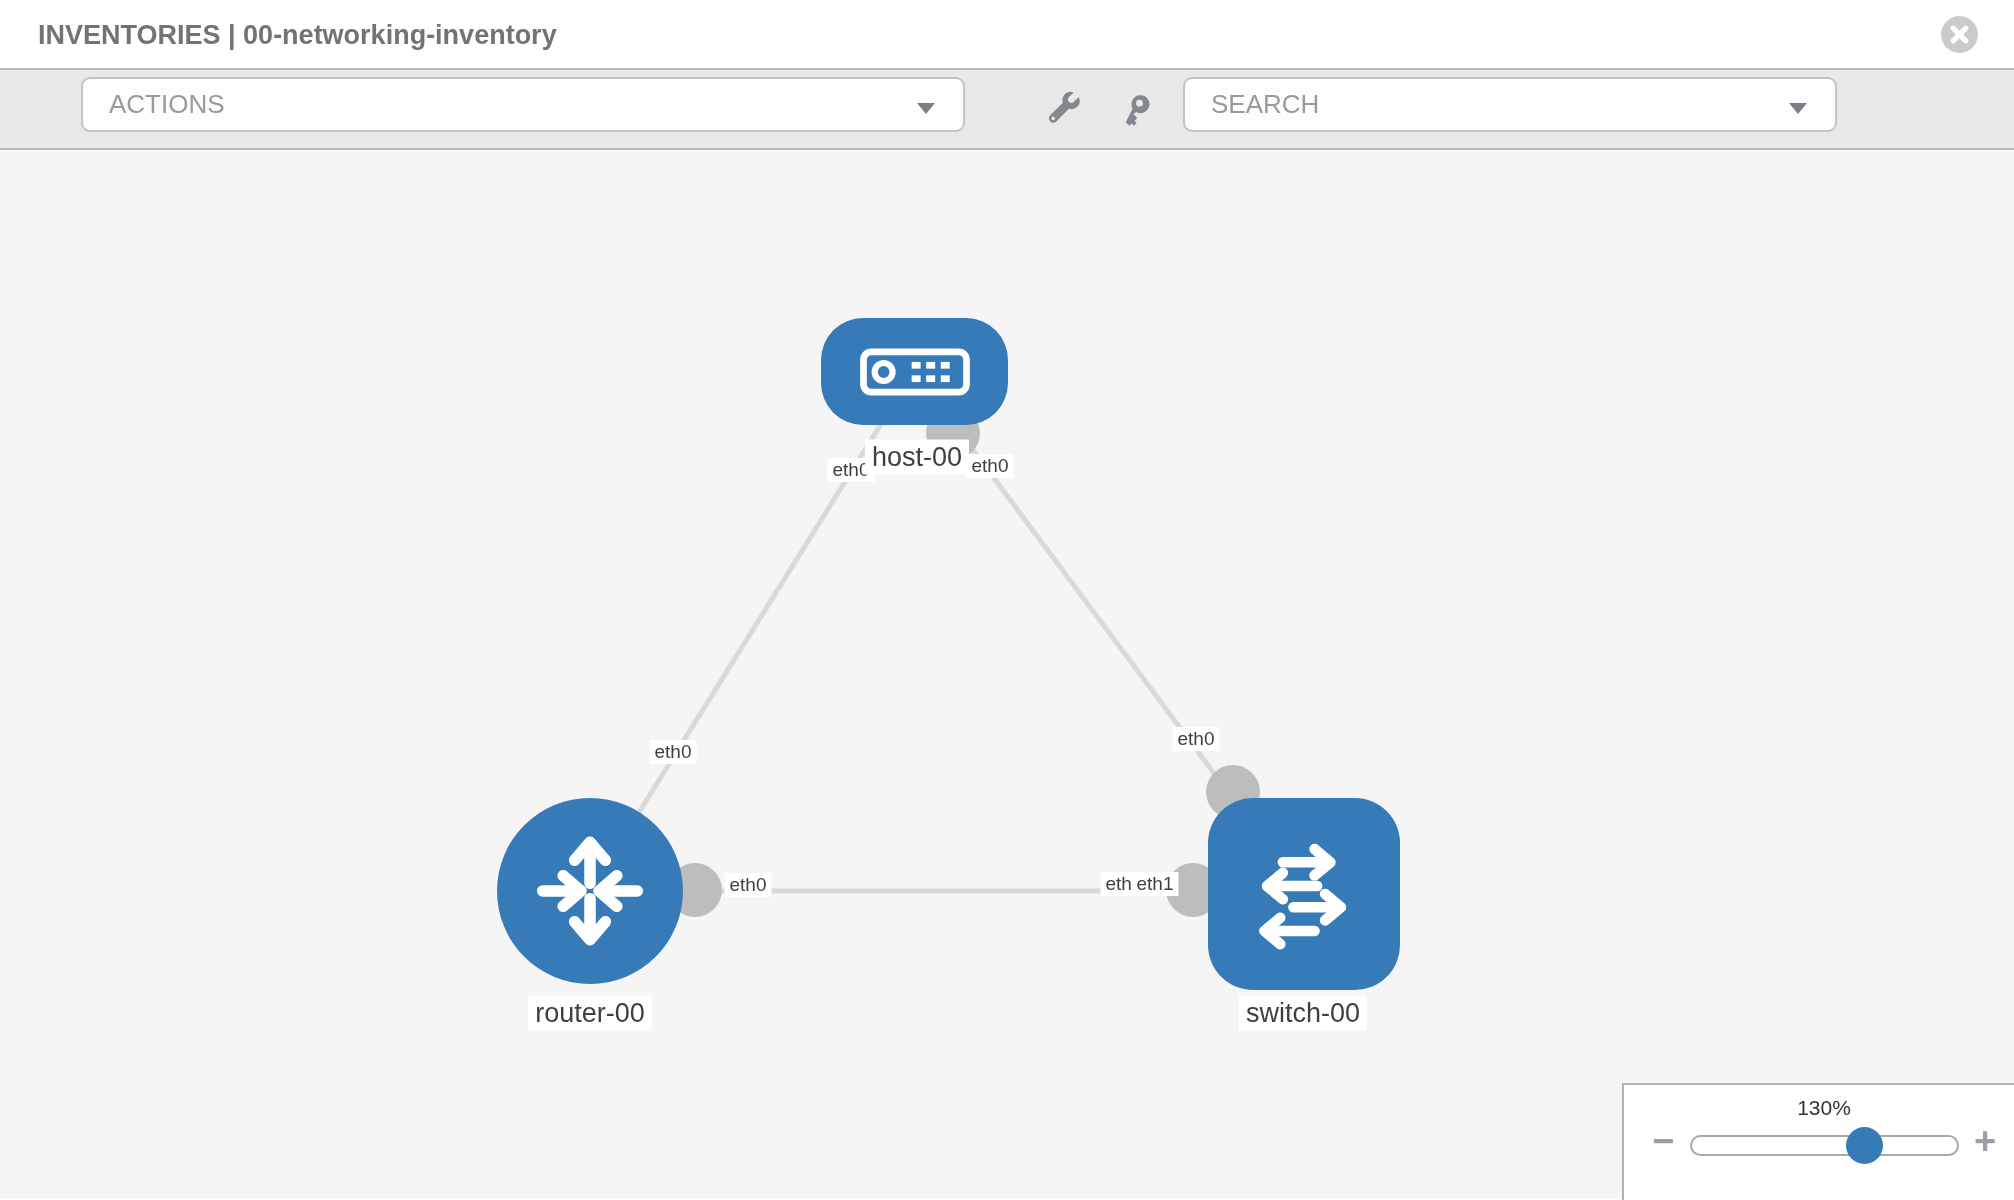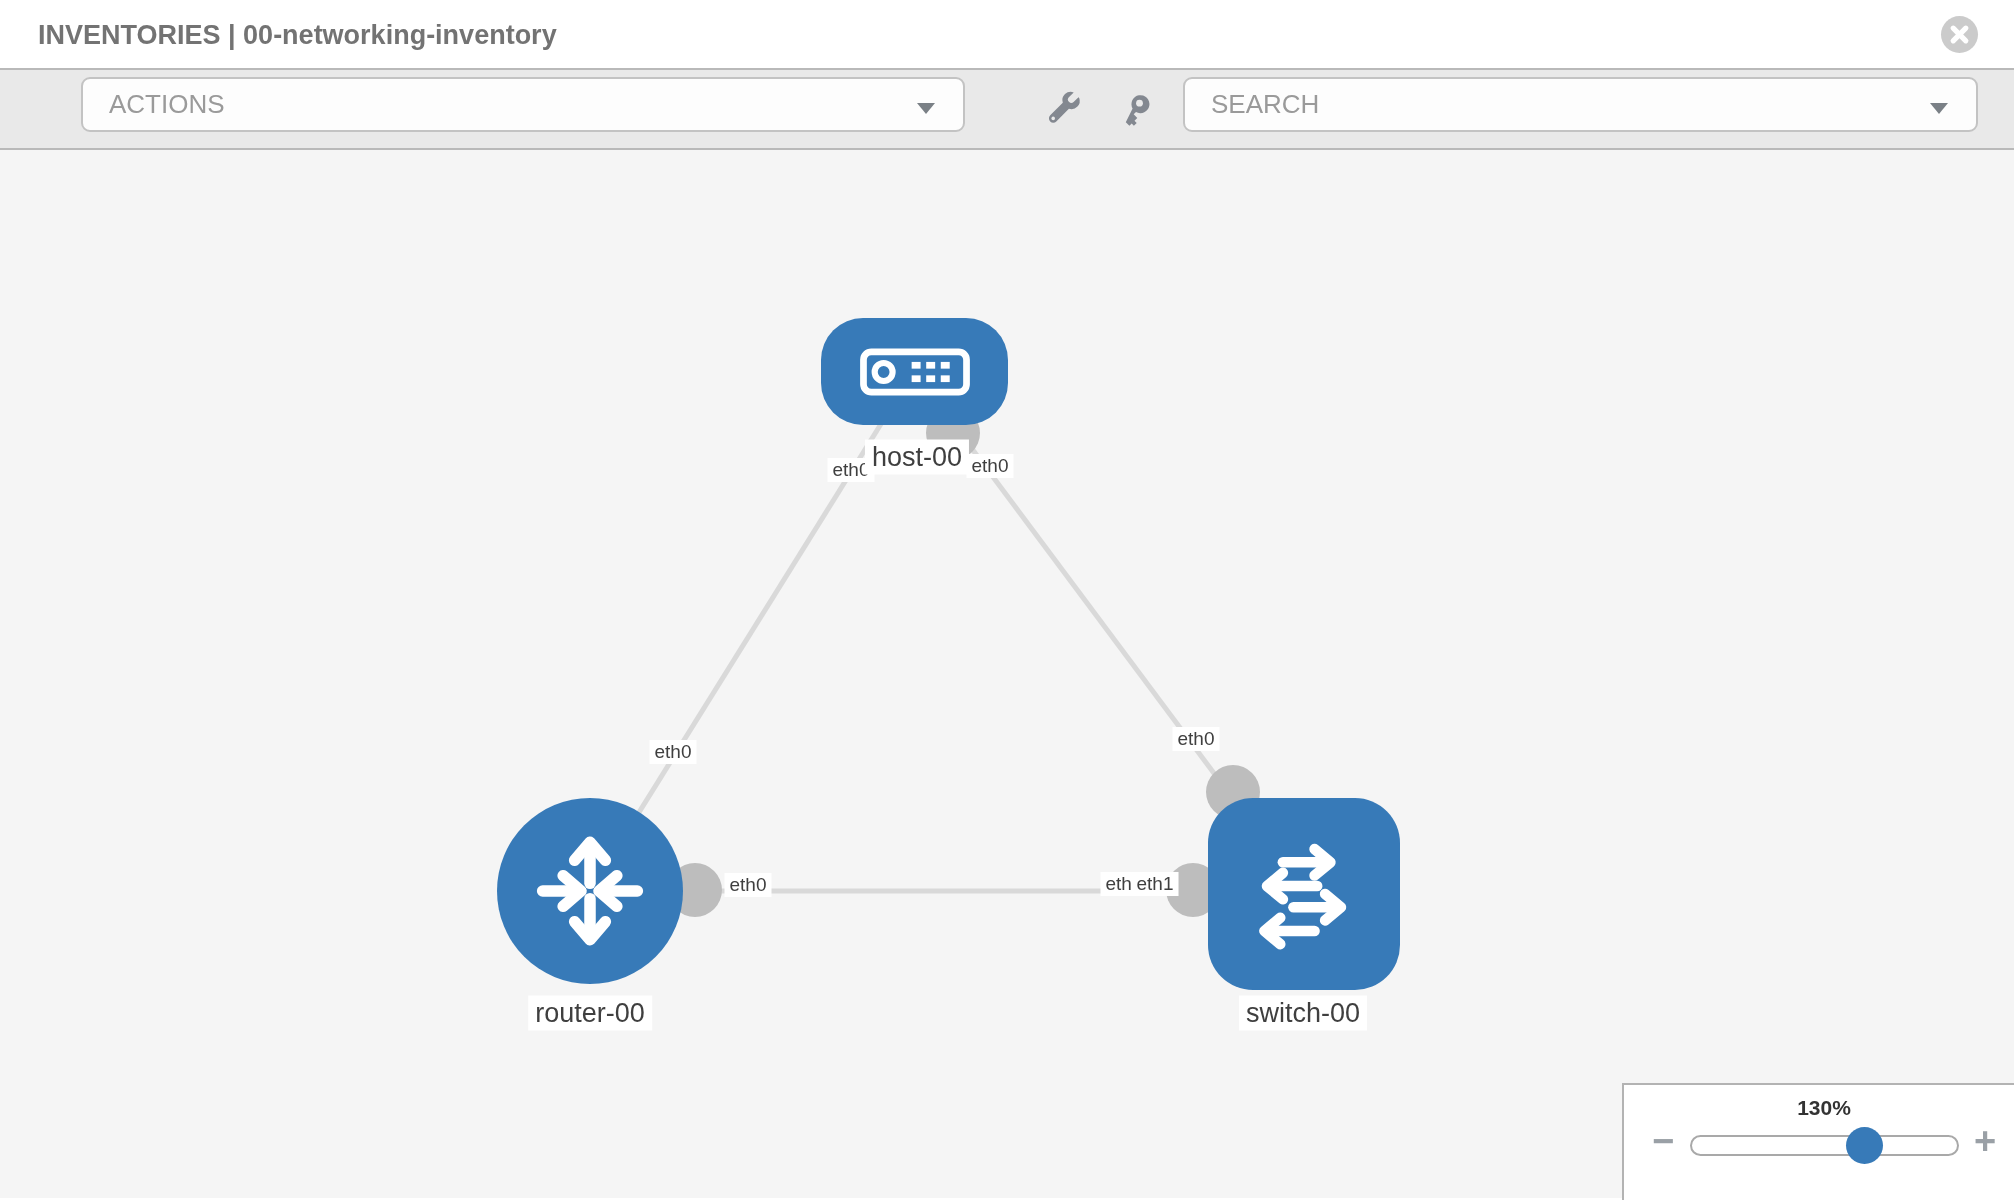--- a/index.html
+++ b/index.html
@@ -11,21 +11,21 @@
   .header { position: relative; height: 70px; background: #fff; border-bottom: 2px solid #b9b9b9; }
   .page-title { position: absolute; left: 38px; top: 20px; font-size: 27px; font-weight: 700; color: #737373; }
   .close-btn { position: absolute; right: 36px; top: 16px; width: 37px; height: 37px;
     border-radius: 50%; background: #cbcbcb; display: flex; align-items: center; justify-content: center; cursor: pointer; }
 
   
   .toolbar { position: relative; height: 80px; background: #e9e9e9; border-bottom: 2px solid #b9b9b9; }
   .select-box { position: absolute; top: 7px; height: 55px; background: #fdfdfd;
     border: 2px solid #c3c3c3; border-radius: 9px; display: flex; align-items: center; cursor: pointer; }
   .actions-box { left: 33px; width: 884px; margin-left: 48px; }
-  .search-box { left: 1183px; width: 795px; }
+  .search-box { left: 1183px; width: 654px; }
   .select-text { margin-left: 26px; font-size: 26px; color: #9a9a9a; }
   .caret { position: absolute; right: 28px; top: 24px; width: 0; height: 0;
     border-left: 9px solid transparent; border-right: 9px solid transparent; border-top: 11px solid #7a8086; }
   .tool-icon { position: absolute; top: 20px; width: 40px; height: 40px; cursor: pointer; }
   .wrench { left: 1045px; }
   .key { left: 1114px; }
 
   
   .canvas { position: relative; width: 2014px; height: 1048px; background: #f5f5f5; }
   .links-svg { position: absolute; left: 0; top: 0; }
@@ -36,21 +36,21 @@
   .node-switch { left: 1208px; top: 648px; width: 192px; height: 192px; border-radius: 45px; }
   .dlabel { position: absolute; transform: translate(-50%, -50%); background: #fff; color: #3f3f3f;
     padding: 1px 5px; white-space: nowrap; }
   .iface { font-size: 19px; }
   .nname { font-size: 27px; padding: 2px 7px; }
 
   
   .zoom-panel { position: absolute; left: 1622px; top: 933px; width: 402px; height: 280px;
     background: #fff; border: 2px solid #b3b3b3; }
   .zoom-percent { position: absolute; left: 140px; top: 11px; width: 120px; text-align: center;
-    font-size: 21px; color: #333; font-weight: bold; }
+    font-size: 21px; color: #333; }
   .zoom-minus, .zoom-plus { position: absolute; top: 36px; font-size: 38px; font-weight: 700;
     color: #9aa0a6; cursor: pointer; line-height: 40px; }
   .zoom-minus { left: 28px; }
   .zoom-plus { left: 350px; }
   .zoom-track { position: absolute; left: 66px; top: 50px; width: 269px; height: 21px;
     background: #fff; border: 2px solid #a9a9a9; border-radius: 11px; cursor: pointer; }
   .zoom-handle { position: absolute; left: 222px; top: 42px; width: 37px; height: 37px;
     border-radius: 50%; background: #377ab8; cursor: pointer; }
 </style>
 </head>

